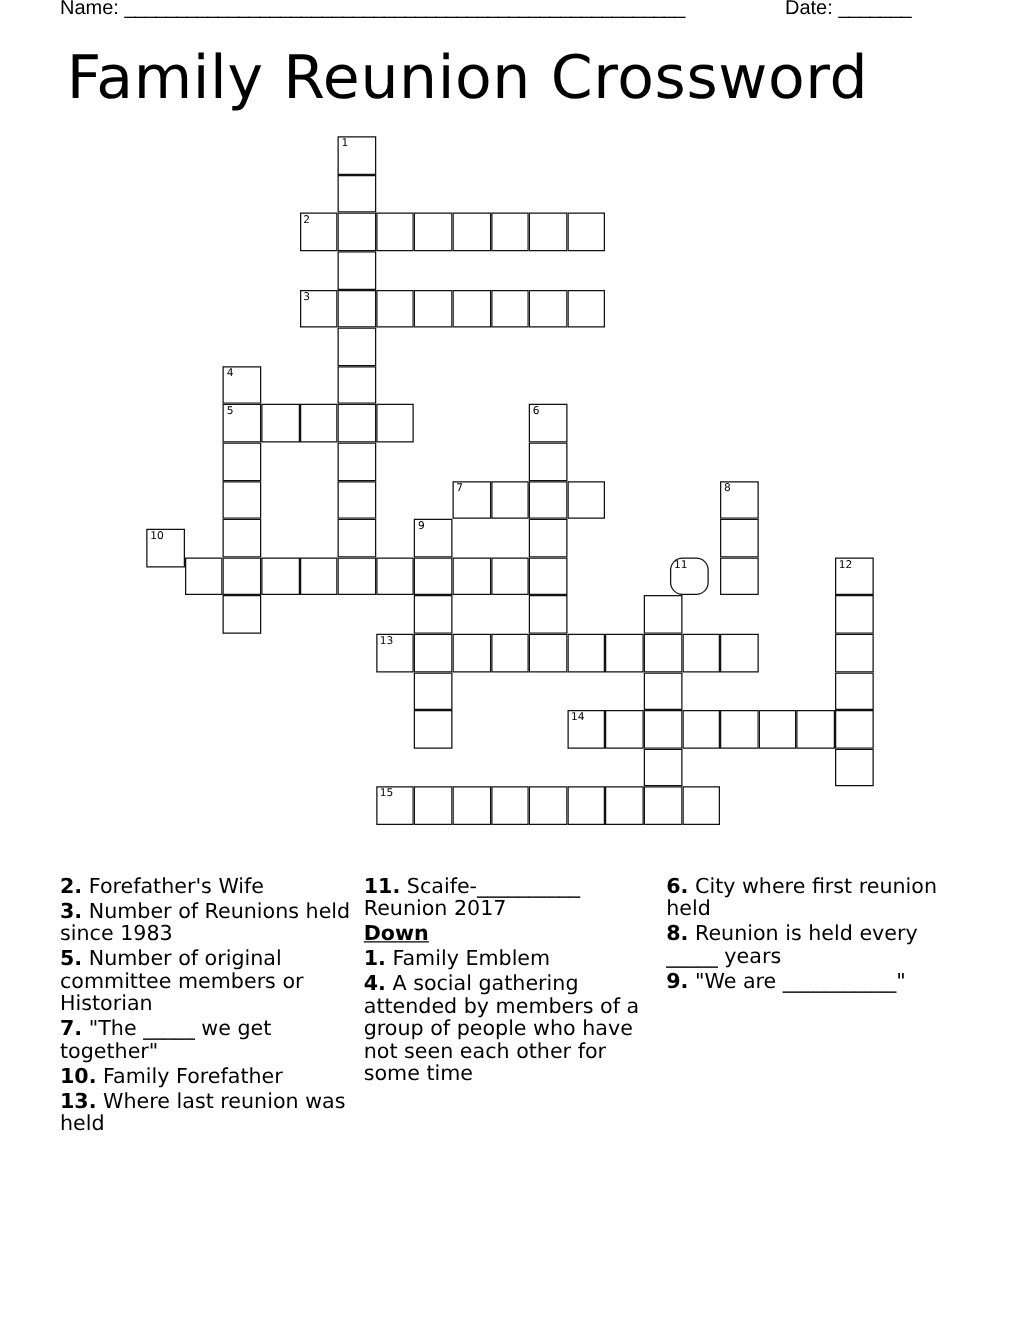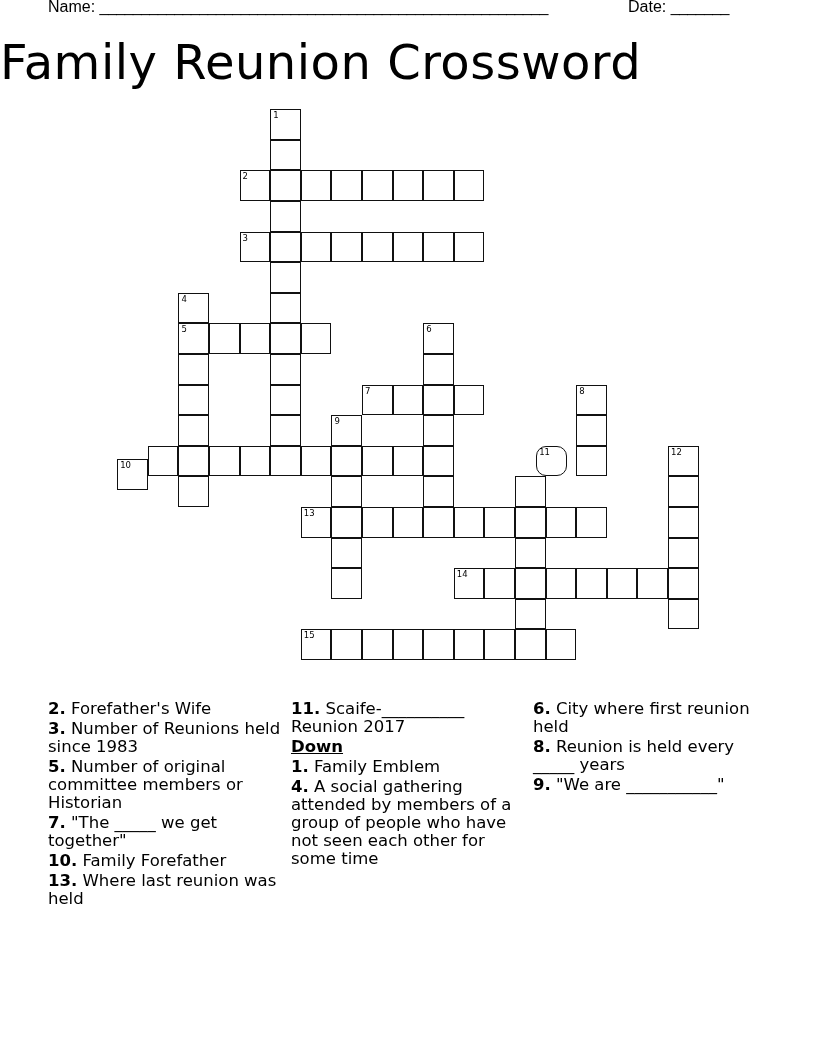--- a/index.html
+++ b/index.html
@@ -1,18 +1,18 @@
 <!DOCTYPE html>
 <html><head>
 <meta charset="utf-8">
 <style>
   html, body { margin: 0; padding: 0; background: #fff; }
   body { width: 816px; height: 1056px; position: relative; overflow: hidden; font-family: "DejaVu Sans", sans-serif; color: #000; }
   .hdr { position: absolute; top: -2px; font-family: "Liberation Sans", sans-serif; font-size: 16px; }
-  .title { position: absolute; top: 34px; left: 0; width: 748px; text-align: left; font-family: "DejaVu Sans", sans-serif; font-size: 48px; letter-spacing: 0.5px; }
+  .title { position: absolute; top: 34px; left: 0; width: 748px; text-align: center; font-family: "DejaVu Sans", sans-serif; font-size: 48px; letter-spacing: 0.5px; }
   #grid { position: absolute; left: 0; top: 0; width: 816px; height: 700px; }
   .cell { position: absolute; width: 30.6px; height: 30.6px; box-sizing: border-box; border: 1.6px solid #111; background: #fff; margin-left: -0.8px; margin-top: -0.8px; }
   .num { position: absolute; left: 2px; top: 1px; font-size: 8.5px; line-height: 9px; }
   .clues { position: absolute; top: 700px; font-size: 16.5px; line-height: 18px; }
   .clues .sec { font-weight: bold; text-decoration: underline; margin-bottom: 2px; }
   .clue { margin-bottom: 2px; }
   .clue b { font-weight: bold; }
 </style>
 </head>
 <body>
@@ -95,21 +95,21 @@
     <div class="cell" style="left: 577px; top: 416px;"></div>
     <div class="cell" style="left: 577px; top: 446.6px;"></div>
     <div class="cell" style="left: 332.2px; top: 416px;">
       <span class="num">9</span>
     </div>
     <div class="cell" style="left: 332.2px; top: 446.6px;"></div>
     <div class="cell" style="left: 332.2px; top: 477.2px;"></div>
     <div class="cell" style="left: 332.2px; top: 507.8px;"></div>
     <div class="cell" style="left: 332.2px; top: 538.4px;"></div>
     <div class="cell" style="left: 332.2px; top: 569px;"></div>
-    <div class="cell" style="left: 118px; top: 460px;">
+    <div class="cell" style="left: 118px; top: 424px;">
       <span class="num">10</span>
     </div>
     <div class="cell" style="left: 148.6px; top: 446.6px;"></div>
     <div class="cell" style="left: 209.8px; top: 446.6px;"></div>
     <div class="cell" style="left: 240.4px; top: 446.6px;"></div>
     <div class="cell" style="left: 301.6px; top: 446.6px;"></div>
     <div class="cell" style="left: 362.8px; top: 446.6px;"></div>
     <div class="cell" style="left: 393.4px; top: 446.6px;"></div>
     <div class="cell" style="left: 537px; top: 446.6px; border-radius: 10px;">
       <span class="num">11</span>

